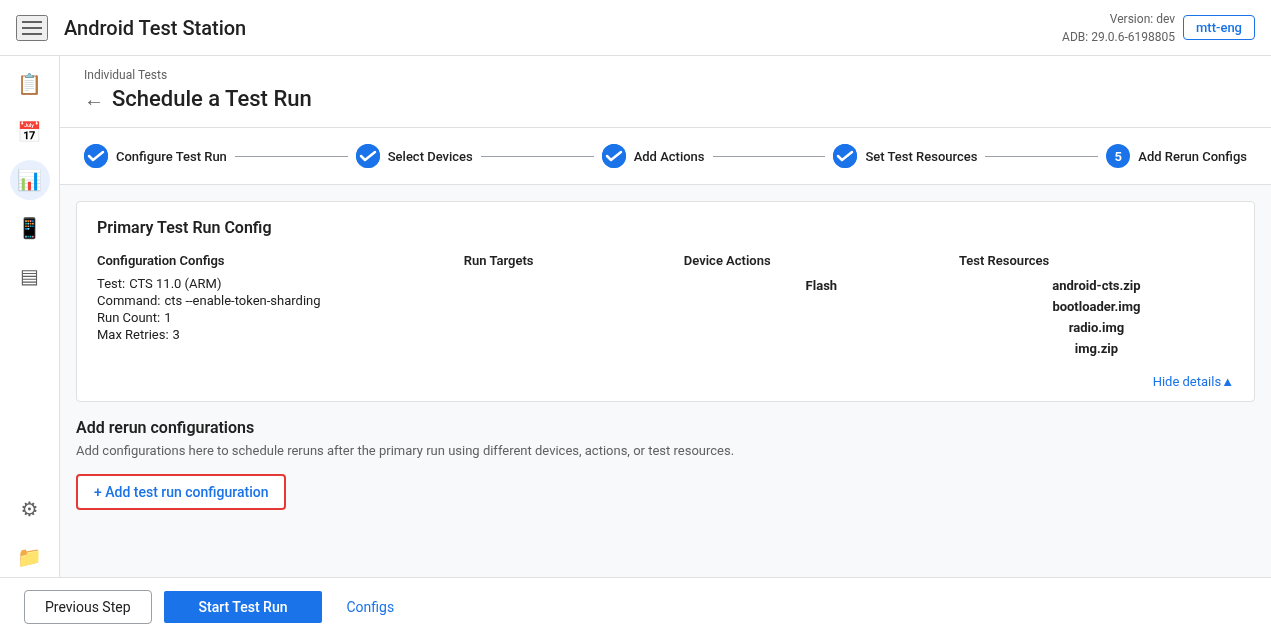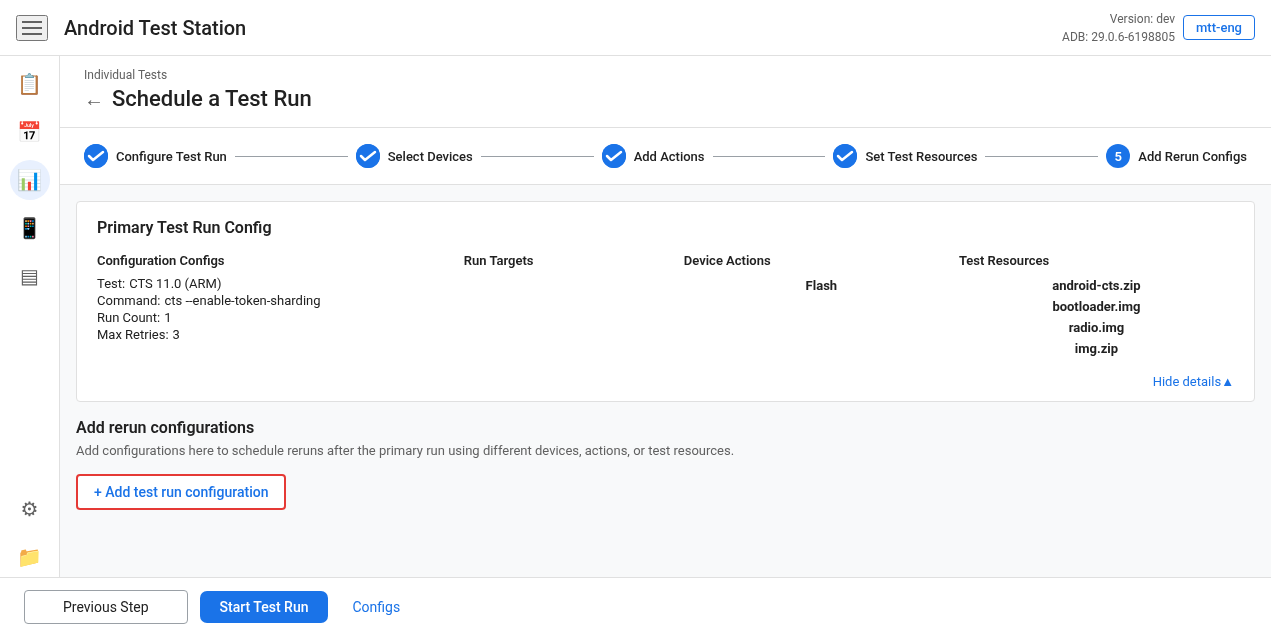--- a/index.html
+++ b/index.html
@@ -102,25 +102,25 @@
     }
 
     
     .bottom-bar {
       background: #fff; border-top: 1px solid #e0e0e0;
       padding: 12px 24px; display: flex; align-items: center; gap: 12px;
       flex-shrink: 0;
     }
     .btn-prev {
       border: 1px solid #9aa0a6; background: #fff; color: #212121;
-      padding: 8px 38px; font-size: 14px; border-radius: 4px; cursor: pointer;
+      padding: 8px 20px; font-size: 14px; border-radius: 4px; cursor: pointer;
     }
     .btn-primary {
       background: #1a73e8; color: #fff; border: none;
-      padding: 8px 20px; font-size: 14px; border-radius: 7px; cursor: pointer; font-weight: 500;
+      padding: 8px 35px; font-size: 14px; border-radius: 2px; cursor: pointer; font-weight: 500;
     }
     .btn-cancel { background: none; border: none; color: #1a73e8; font-size: 14px; cursor: pointer; padding: 8px 12px; }
 
     
     .check-svg { width: 24px; height: 24px; }
   </style>
 </head>
 <body>
 
 <div class="header">

